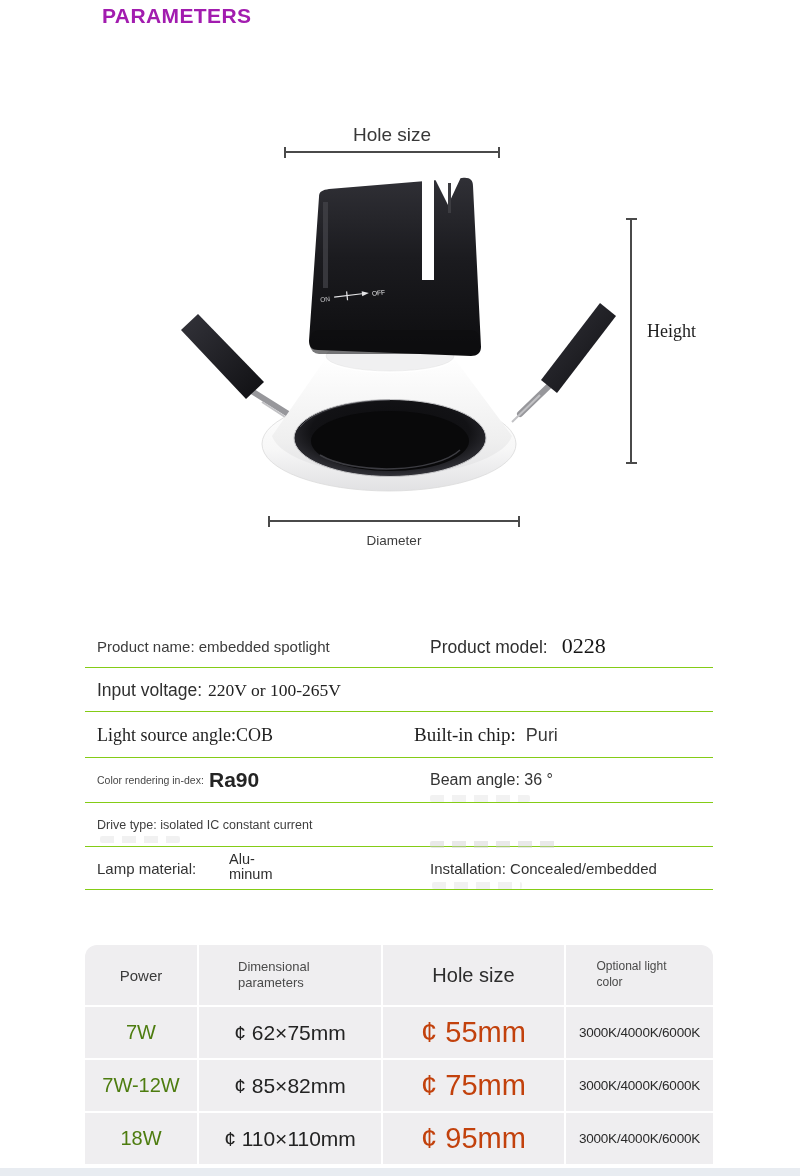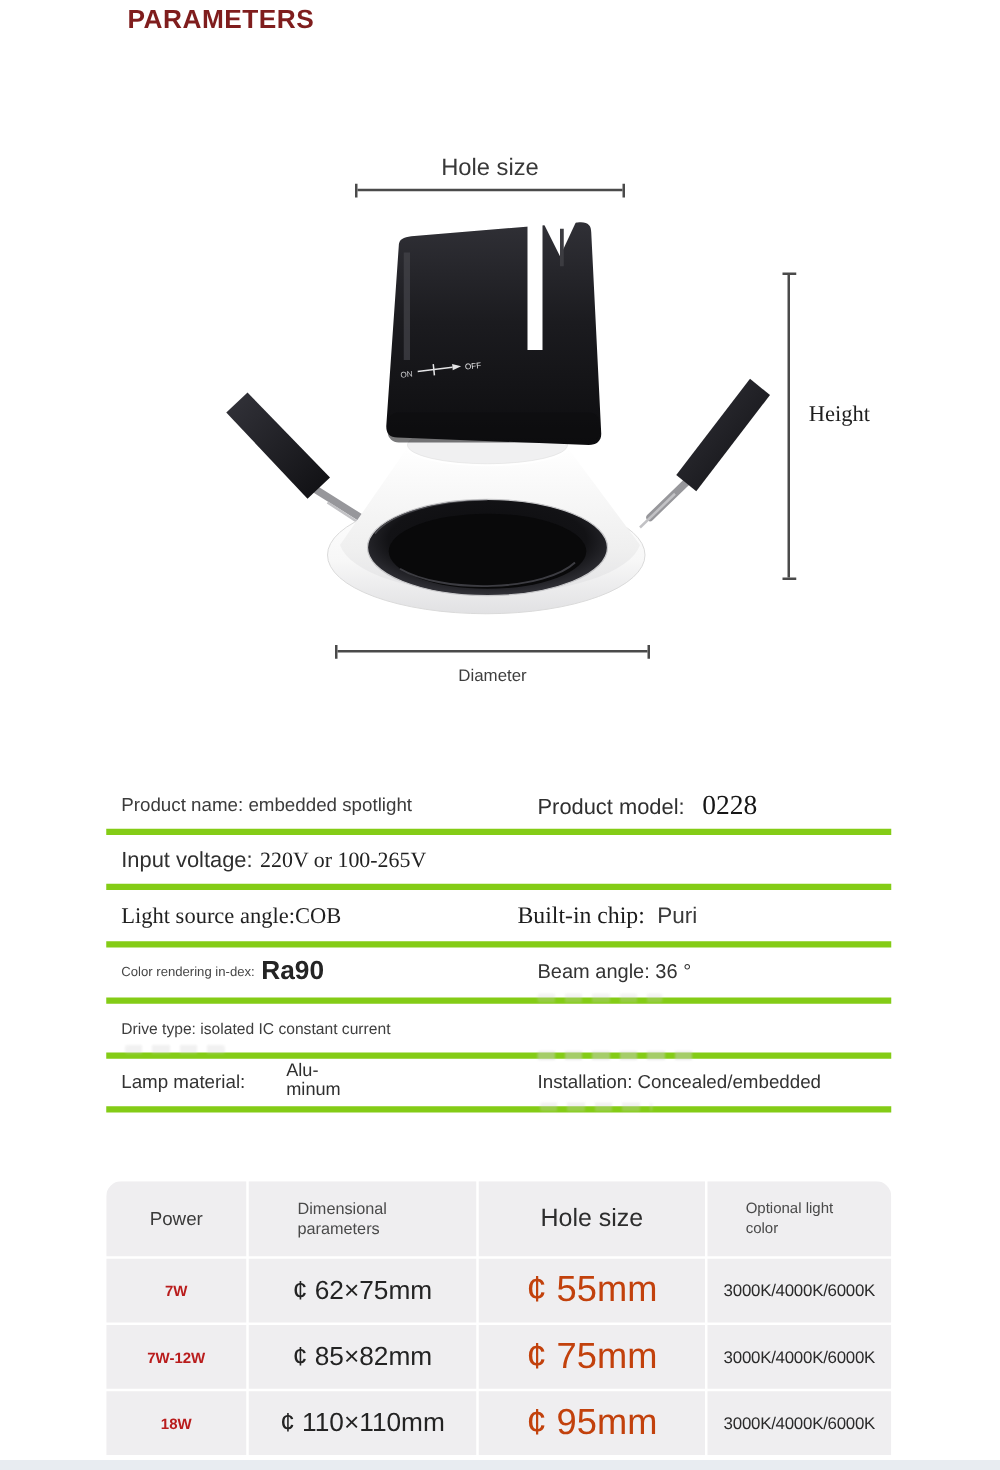--- a/index.html
+++ b/index.html
@@ -5,21 +5,21 @@
   * { margin:0; padding:0; box-sizing:border-box; }
   html,body { width:800px; height:1176px; }
   body {
     position:relative; background:#ffffff; overflow:hidden;
     font-family:"Liberation Sans", sans-serif; color:#333;
   }
 
   
   .page-title {
     position:absolute; left:102px; top:4px;
-    font-size:21px; font-weight:600; letter-spacing:.4px; color:#7f1d1d;
+    font-size:21px; font-weight:600; letter-spacing:.4px; color:#a21caf;
   }
 
   
   .lamp-svg { position:absolute; left:150px; top:150px; width:500px; height:420px; }
 
   .dim-label-hole {
     position:absolute; left:284px; top:124px; width:216px; text-align:center;
     font-size:19px; color:#383838;
   }
   .dim-line-h {
@@ -44,21 +44,21 @@
     content:""; position:absolute; top:0; bottom:0; left:4px;
     border-left:2px solid #4a4a4a;
   }
   .dim-label-height {
     position:absolute; left:647px; top:321px;
     font-family:"Liberation Serif", serif; font-size:18px; color:#1e1e1e;
   }
 
   
   .specs { position:absolute; left:85px; top:624px; width:628px; }
-  .spec-row { position:relative; border-bottom:5px solid #84cc16; }
+  .spec-row { position:relative; border-bottom:1px solid #84cc16; }
   .h44 { height:44px; } .h46 { height:46px; } .h45 { height:45px; } .h43 { height:43px; }
   .sl, .sr { position:absolute; top:50%; transform:translateY(-50%); white-space:nowrap; }
   .sl { left:12px; }
   .sr { left:345px; }
   .f-sans15 { font-size:15px; color:#3c3c3c; }
   .f-sans17 { font-size:17.5px; color:#2f2f2f; }
   .f-sans18 { font-size:18px; color:#2f2f2f; }
   .f-serif18 { font-family:"Liberation Serif", serif; font-size:18px; color:#1f1f1f; }
   .f-serif19 { font-family:"Liberation Serif", serif; font-size:19px; color:#1c1c1c; }
   .v-serif22 { font-family:"Liberation Serif", serif; font-size:22px; color:#161616; margin-left:14px; }
@@ -94,21 +94,21 @@
   }
   .tcell {
     background:#efeef0; display:flex; align-items:center; justify-content:center;
     color:#2b2b2b; text-align:center;
   }
   .tcell .lft { text-align:left; }
   .th1 { font-size:15px; color:#3a3a3a; }
   .th2 { font-size:13px; color:#4a4a4a; line-height:1.25; }
   .th3 { font-size:20px; color:#2d2d2d; }
   .th4 { font-size:12px; color:#4a4a4a; line-height:1.3; }
-  .tc-power { font-size:12px; font-weight:700; color:#b91c1c; }
+  .tc-power { font-size:20px; font-weight:400; color:#4d7c0f; }
   .tc-dim   { font-size:21px; font-weight:500; color:#232323; }
   .tc-hole  { font-size:29px; font-weight:500; color:#c2410c; }
   .tc-light { font-size:13.5px; font-weight:500; color:#2a2a2a; letter-spacing:-.2px; }
 
   
   .footer-strip {
     position:absolute; left:0; right:0; bottom:0; height:8px; background:#e8ecf1;
   }
 </style>
 </head>

